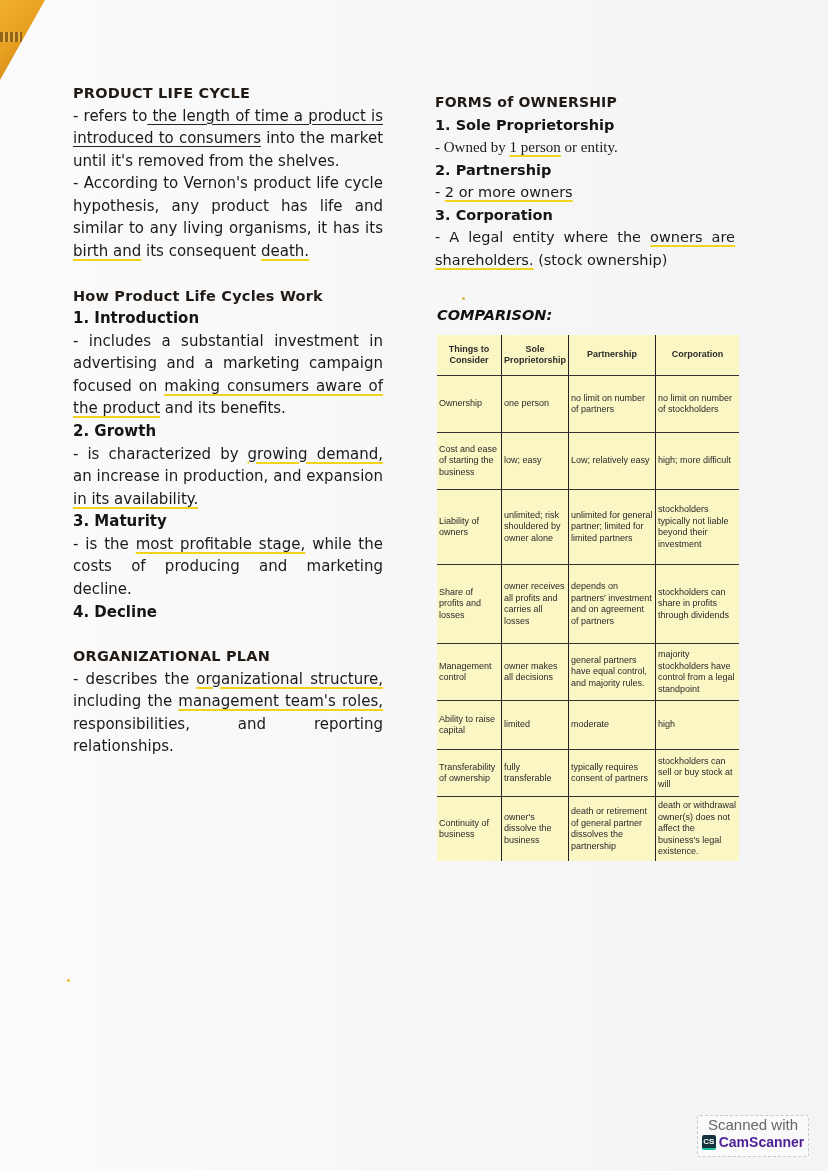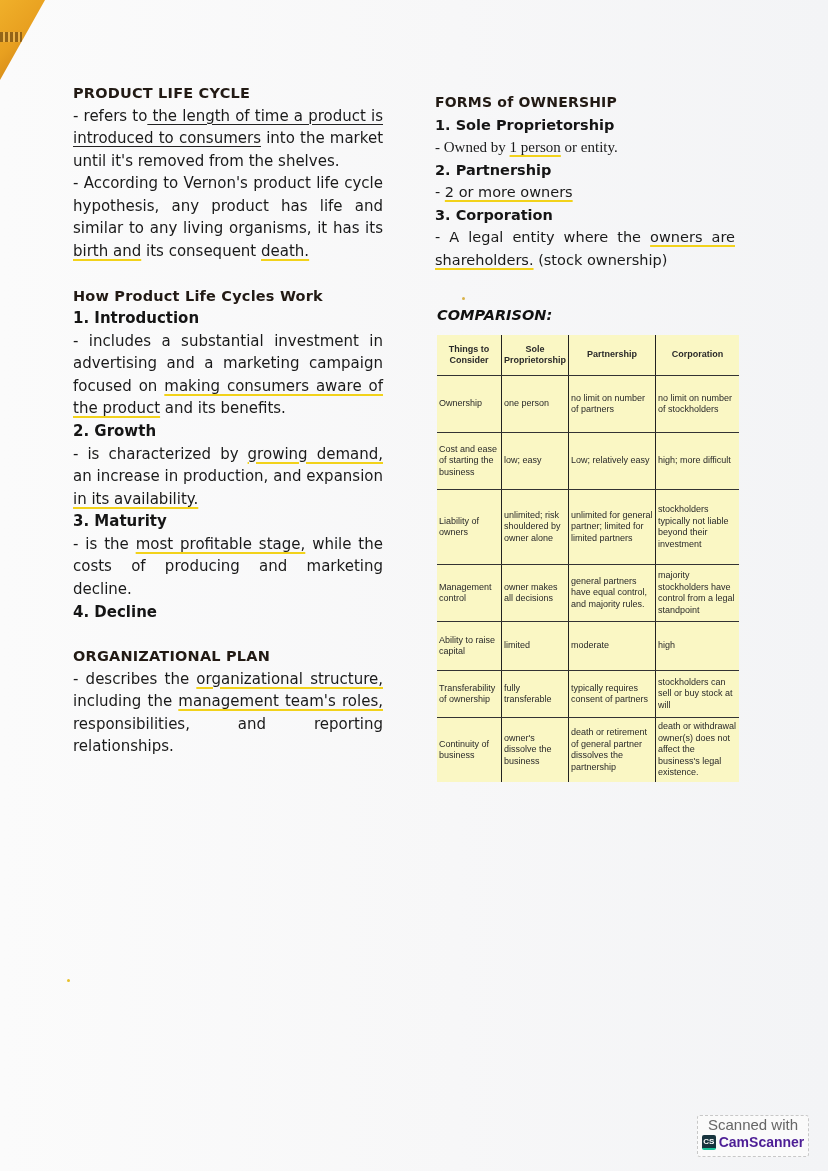--- a/index.html
+++ b/index.html
@@ -150,20 +150,26 @@
         <td>low; easy</td>
         <td>Low; relatively easy</td>
         <td>high; more difficult</td>
       </tr>
       <tr class="r3">
         <td>Liability of owners</td>
         <td>unlimited; risk shouldered by owner alone</td>
         <td>unlimited for general partner; limited for limited partners</td>
         <td>stockholders typically not liable beyond their investment</td>
       </tr>
+      <tr class="r4">
+        <td>Share of profits and losses</td>
+        <td>owner receives all profits and carries all losses</td>
+        <td>depends on partners' investment and on agreement of partners</td>
+        <td>stockholders can share in profits through dividends</td>
+      </tr>
       <tr class="r5">
         <td>Management control</td>
         <td>owner makes all decisions</td>
         <td>general partners have equal control, and majority rules.</td>
         <td>majority stockholders have control from a legal standpoint</td>
       </tr>
       <tr class="r6">
         <td>Ability to raise capital</td>
         <td>limited</td>
         <td>moderate</td>

